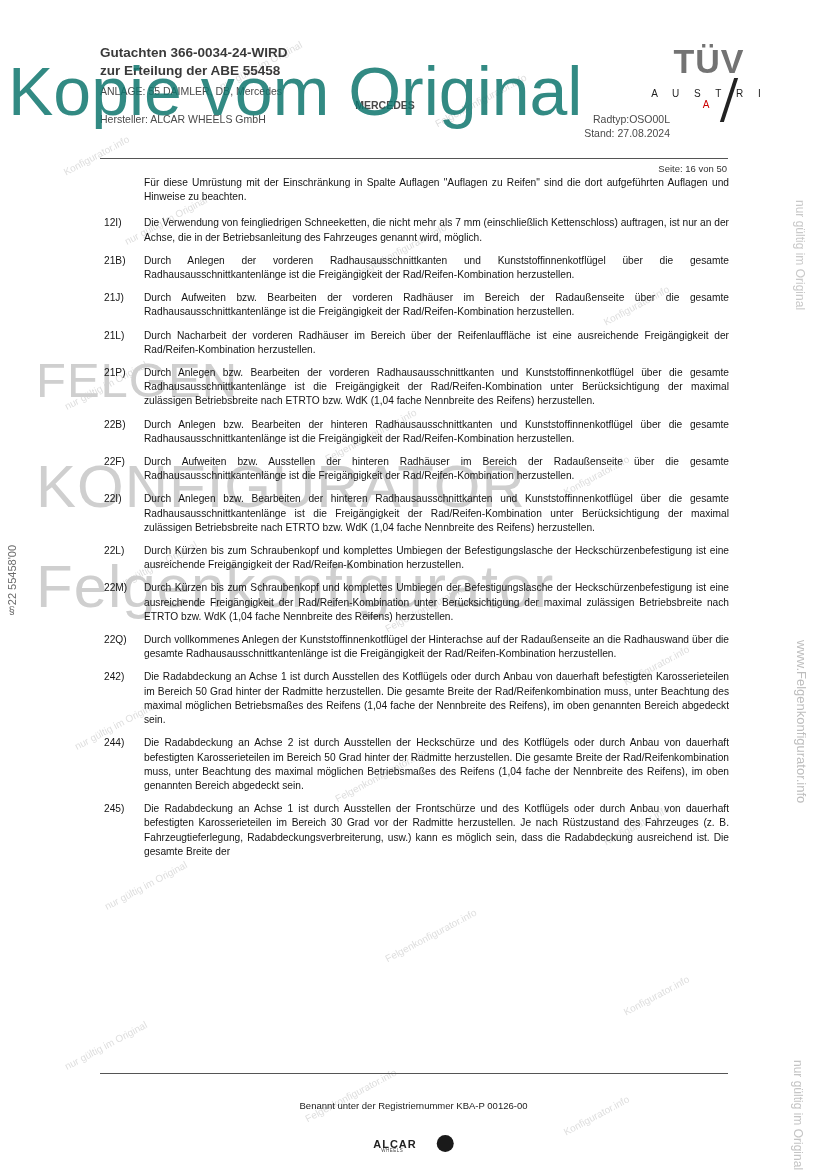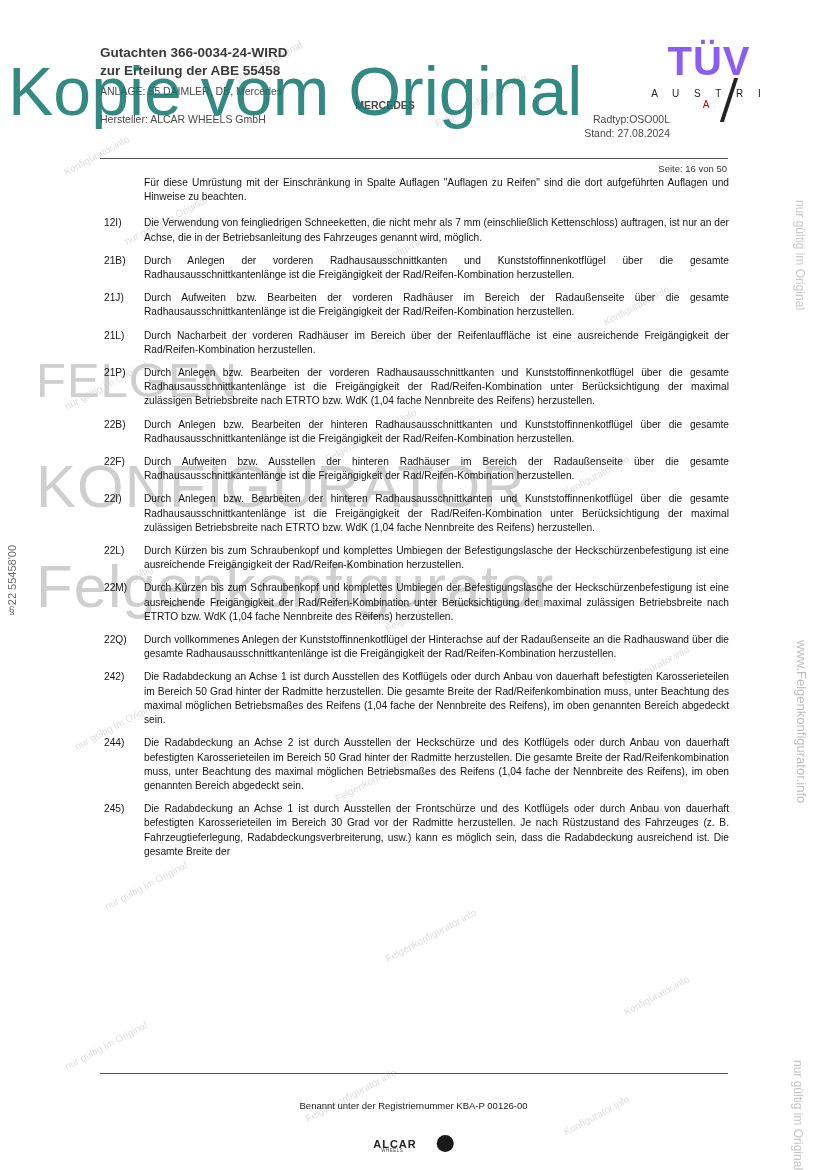--- a/index.html
+++ b/index.html
@@ -131,24 +131,24 @@
     line-height: 14px;
   }
   .tuv {
     position: absolute;
     top: 44px;
     right: 58px;
     width: 120px;
     text-align: center;
   }
   .tuv-word {
-    font-size: 40px;
+    font-size: 34px;
     font-weight: bold;
     letter-spacing: 1px;
-    color: #8b5cf6;
+    color: #737373;
     line-height: 34px;
   }
   .tuv-austria {
     font-size: 10px;
     letter-spacing: 6px;
     color: #222;
     margin-top: 10px;
   }
   .tuv-a-red { color: #cc0000; }
   .tuv-slash {

